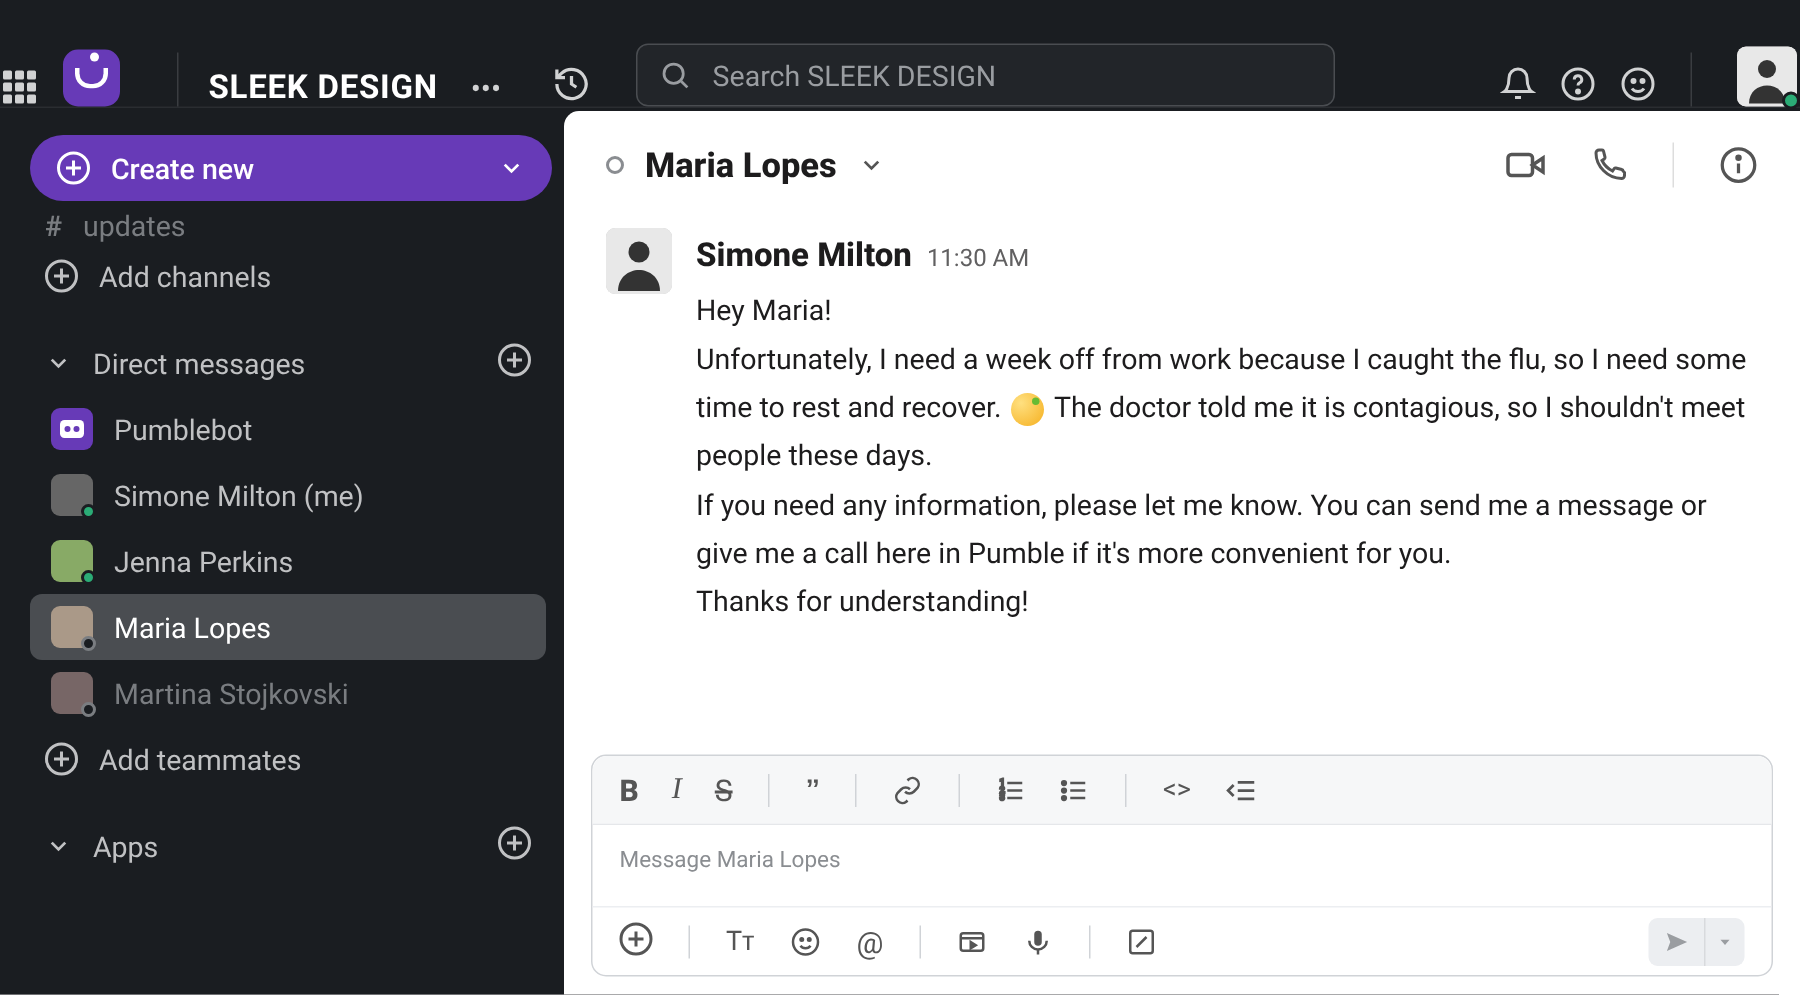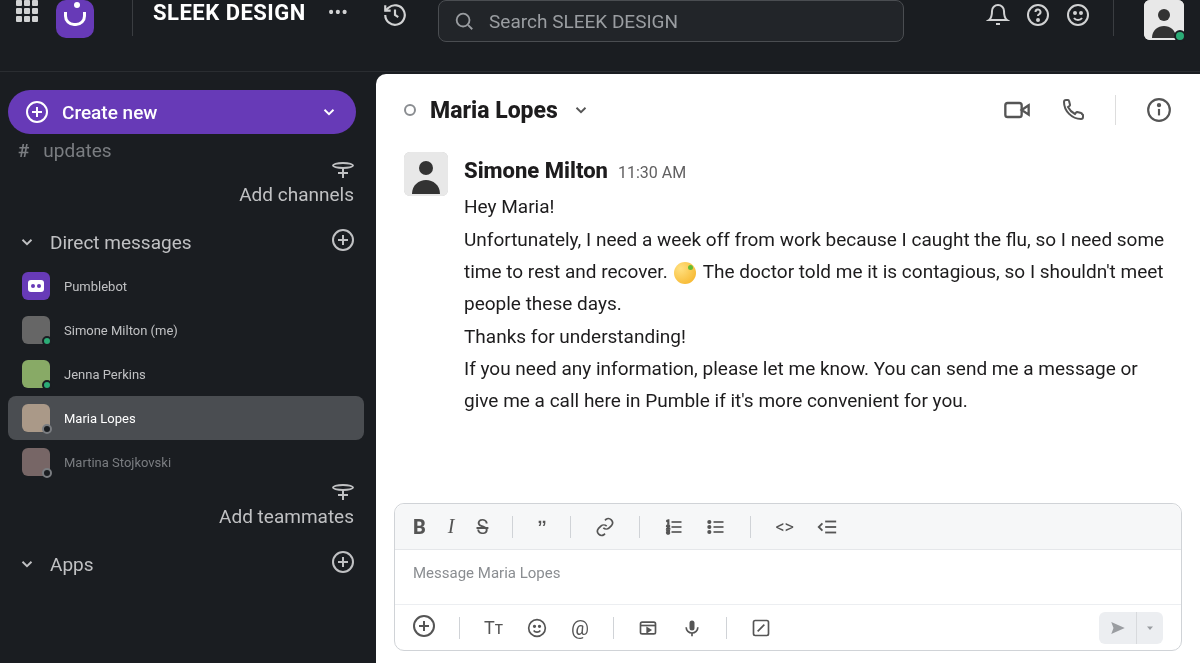--- a/index.html
+++ b/index.html
@@ -1,44 +1,44 @@
 <!DOCTYPE html>
 <html><head>
 <meta charset="utf-8">
 <style>
 * { margin:0; padding:0; box-sizing:border-box; font-family:-apple-system,BlinkMacSystemFont,"Segoe UI",Roboto,sans-serif; }
 body { width:1200px; height:663px; overflow:hidden; background:#1a1d21; color:#d1d2d3; }
 
 
-.topbar { height:72px; display:flex; align-items:flex-start; padding:0 16px; gap:10px; border-bottom:1px solid #2a2d31;}
+.topbar { height:72px; display:flex; align-items:flex-end; padding:0 2px; gap:10px; border-bottom:1px solid #2a2d31;}
 .apps-grid { width:24px; height:24px; display:grid; grid-template-columns:repeat(3,6px); grid-template-rows:repeat(3,6px); gap:2px; cursor:pointer;}
 .apps-grid span { background:#d1d2d3; width:6px; height:6px; border-radius:1px;}
 .logo { width:38px; height:38px; background:#673ab7; border-radius:10px; display:flex; align-items:center; justify-content:center; margin-left:6px; margin-right:18px;}
 .logo-inner { width:22px; height:14px; border:3px solid #fff; border-top:none; border-radius:0 0 10px 10px; position:relative;}
 .logo-inner::after { content:""; position:absolute; width:6px; height:6px; background:#fff; border-radius:50%; top:-10px; left:7px;}
 .divider-v { width:1px; height:36px; background:#3a3d41; margin:0 10px;}
 .ws-name { color:#fff; font-weight:700; font-size:22px; letter-spacing:.5px;}
 .dots { margin-left:12px; color:#d1d2d3; font-size:20px; cursor:pointer;}
 .hist-icon { margin-left:22px; margin-right:18px; cursor:pointer;}
 .search { flex:0 0 466px; height:42px; background:#222529; border:1px solid #4a4d51; border-radius:8px; display:flex; align-items:center; padding:0 14px; gap:14px; color:#9a9da1; font-size:19px;}
 .search svg { flex-shrink:0;}
 .spacer { flex:1;}
 .top-icon { width:30px; height:30px; display:flex; align-items:center; justify-content:center; cursor:pointer; color:#d1d2d3;}
 .avatar-me { width:40px; height:40px; border-radius:6px; background:#ddd; position:relative; margin-left:10px;}
 .presence { position:absolute; width:12px; height:12px; background:#2bac76; border:2px solid #1a1d21; border-radius:50%; bottom:-2px; right:-2px;}
 
 
 .main { display:flex; height:591px;}
-.sidebar { width:376px; background:#1a1d21; padding:10px 8px 0 4px; overflow:hidden; position:relative;}
+.sidebar { width:376px; background:#1a1d21; padding:10px 8px 0 16px; overflow:hidden; position:relative;}
 .create-btn { width:348px; height:44px; background:#673ab7; border-radius:22px; display:flex; align-items:center; padding:0 18px; color:#fff; font-size:19px; font-weight:500; gap:14px; margin:8px 0 6px 4px; cursor:pointer;}
 .create-btn .chev { margin-left:auto;}
-.sb-row { display:flex; align-items:flex-end; height:44px; padding:0 14px; font-size:19px; color:#c0c1c3; border-radius:6px; gap:14px; cursor:pointer;flex-direction:column;}
+.sb-row { display:flex; align-items:center; height:44px; padding:0 14px; font-size:19px; color:#c0c1c3; border-radius:6px; gap:14px; cursor:pointer;}
 .sb-section { display:flex; align-items:center; height:44px; padding:0 14px; font-size:19px; color:#c0c1c3; gap:14px; margin-top:14px; cursor:pointer;}
 .sb-section .add { margin-left:auto; color:#c0c1c3;}
-.dm-item { display:flex; align-items:center; height:44px; padding:0 10px 0 14px; font-size:13px; color:#c0c1c3; border-radius:8px; gap:14px; cursor:pointer; margin:0 4px;}
+.dm-item { display:flex; align-items:center; height:44px; padding:0 10px 0 14px; font-size:19px; color:#c0c1c3; border-radius:8px; gap:14px; cursor:pointer; margin:0 4px;}
 .dm-item.active { background:#4a4d51; color:#fff;}
 .dm-item.dim { color:#7a7d81;}
 .dm-avatar { width:28px; height:28px; border-radius:6px; background:#666; position:relative; flex-shrink:0;}
 .dm-avatar.bot { background:#673ab7;}
 .dm-avatar .dot { position:absolute; width:10px; height:10px; border-radius:50%; bottom:-2px; right:-2px; border:2px solid #1a1d21;}
 .dot.online { background:#2bac76;}
 .dot.offline { background:#1a1d21; border:2px solid #7a7d81;}
 .cut-text { color:#7a7d81; font-size:19px; padding:0 14px; display:flex; align-items:center; gap:14px; height:24px; margin-top:-2px; overflow:hidden;}
 
 
@@ -267,22 +267,22 @@
         </div>
         <div class="msg-body">
           <div class="msg-head">
             <span class="msg-author">Simone Milton</span>
             <span class="msg-time">11:30 AM</span>
           </div>
           <div>Hey Maria!</div>
           <div>
             <span>Unfortunately, I need a week off from work because I caught the flu, so I need some time to rest and recover. </span><span class="emoji"></span><span> The doctor told me it is contagious, so I shouldn't meet people these days.</span>
           </div>
+          <div>If you need any information, please let me know. You can send me a message or give me a call here in Pumble if it's more convenient for you.</div>
           <div>Thanks for understanding!</div>
-          <div>If you need any information, please let me know. You can send me a message or give me a call here in Pumble if it's more convenient for you.</div>
         </div>
       </div>
     </div>
 
     <div class="composer-wrap">
       <div class="composer">
         <div class="fmt-bar">
           <span style="font-weight:800;font-size:20px">B</span>
           <span style="font-style:italic;font-family:serif;font-size:20px">I</span>
           <span style="text-decoration:line-through;font-size:20px">S</span>

